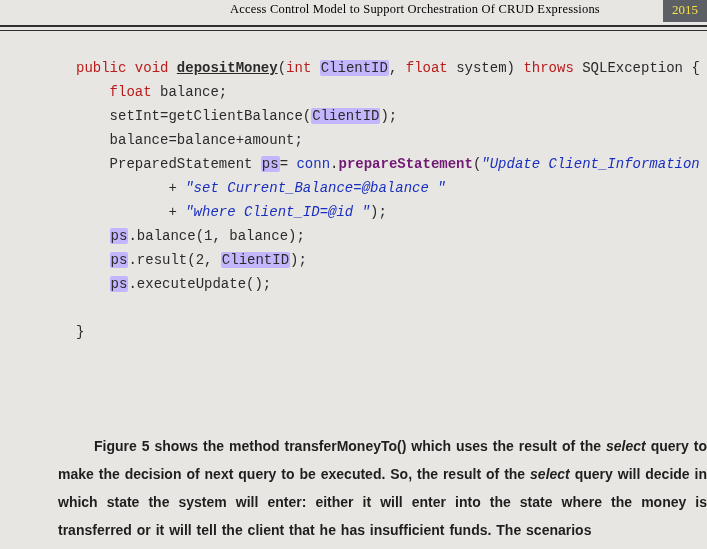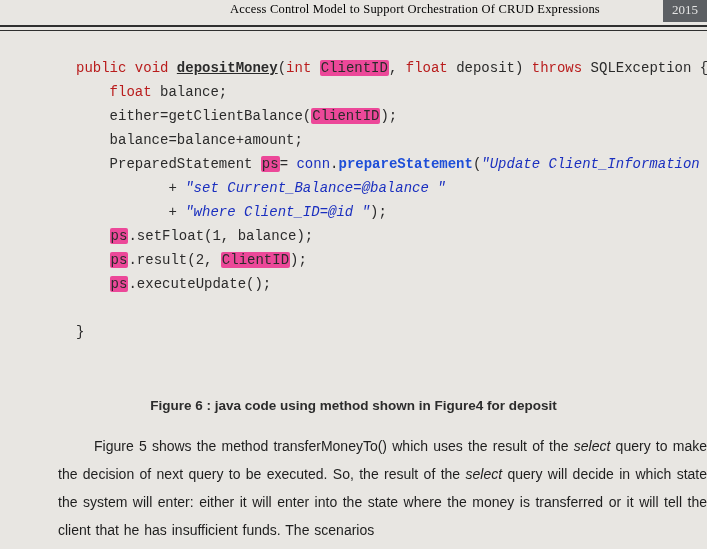--- a/index.html
+++ b/index.html
@@ -32,21 +32,21 @@
     font-size: 12.5px;
     letter-spacing: 0.2px;
     color: #000;
     white-space: nowrap;
   }
   .page-num-box {
     position: absolute;
     top: 0;
     right: 0;
     background: #5c5f63;
-    color: #e5e5e5;
+    color: #fde047;
     font-family: Georgia, "Times New Roman", serif;
     font-size: 13px;
     padding: 2px 9px 4px 9px;
   }
   .hr1 {
     position: absolute;
     top: 25px;
     left: 0;
     right: 0;
     height: 0;
@@ -66,23 +66,23 @@
     top: 56px;
     left: 76px;
     right: 0;
     font-family: "Courier New", Courier, monospace;
     font-size: 14px;
     line-height: 24px;
     color: #2b2b2b;
     white-space: pre;
   }
   .kw   { color: #b91c1c; }
-  .hlbg { background: #ec4899; border-radius: 2px; padding: 0 1px; }
+  .hlbg { background: #c4b5fd; border-radius: 2px; padding: 0 1px; }
   .fn   { font-weight: bold; text-decoration: underline; }
-  .mth  { font-weight: bold; color: #1d4ed8; }
+  .mth  { font-weight: bold; color: #701a75; }
   .str  { color: #1a2fbf; font-style: italic; }
   .strn { color: #1a2fbf; font-style: normal; }
 
   .fig-caption {
     position: absolute;
     top: 398px;
     left: 0;
     right: 0;
     text-align: center;
     font-family: Arial, Helvetica, sans-serif;
@@ -95,48 +95,48 @@
     top: 432px;
     left: 58px;
     right: 0;
     font-family: Arial, Helvetica, sans-serif;
     font-size: 14px;
     line-height: 28px;
     text-align: justify;
     text-indent: 36px;
     color: #1e1e1e;
     word-spacing: 1px;
+    font-weight: bold;
   }
   .body-text .it { font-style: italic; }
 </style>
 </head>
 <body>
 
 <div class="page">
 
   <div class="rt-wrap">
     <span class="running-title">Access Control Model to Support Orchestration Of CRUD Expressions</span>
   </div>
   <div class="page-num-box">
     <span>2015</span>
   </div>
 
   <div class="hr1"></div>
   <div class="hr2"></div>
 
-  <div class="code-block"><span class="kw">public</span><span> </span><span class="kw">void</span><span> </span><span class="fn">depositMoney</span><span>(</span><span class="kw">int</span><span> </span><span class="hlbg">ClientID</span><span>, </span><span class="kw">float</span><span> deposit) </span><span class="kw">throws</span><span> SQLException {</span>
+  <div class="code-block"><span class="kw">public</span><span> </span><span class="kw">void</span><span> </span><span class="fn">depositMoney</span><span>(</span><span class="kw">int</span><span> </span><span class="hlbg">ClientID</span><span>, </span><span class="kw">float</span><span> system) </span><span class="kw">throws</span><span> SQLException {</span>
 <span>    </span><span class="kw">float</span><span> balance;</span>
-<span>    either=getClientBalance(</span><span class="hlbg">ClientID</span><span>);</span>
+<span>    setInt=getClientBalance(</span><span class="hlbg">ClientID</span><span>);</span>
 <span>    balance=balance+amount;</span>
 <span>    PreparedStatement </span><span class="hlbg">ps</span><span>= </span><span class="strn">conn</span><span>.</span><span class="mth">prepareStatement</span><span>(</span><span class="str">"Update Client_Information "</span>
 <span>           + </span><span class="str">"set Current_Balance=@balance "</span>
 <span>           + </span><span class="str">"where Client_ID=@id "</span><span>);</span>
-<span>    </span><span class="hlbg">ps</span><span>.setFloat(1, balance);</span>
+<span>    </span><span class="hlbg">ps</span><span>.balance(1, balance);</span>
 <span>    </span><span class="hlbg">ps</span><span>.result(2, </span><span class="hlbg">ClientID</span><span>);</span>
 <span>    </span><span class="hlbg">ps</span><span>.executeUpdate();</span>
 <span></span>
 <span>}</span></div>
 
-  <div class="fig-caption">Figure 6 : java code using method shown in Figure4 for deposit</div>
 
   <div class="body-text"><span>Figure 5 shows the method transferMoneyTo() which uses the result of the </span><span class="it">select</span><span> query to make the decision of next query to be executed. So, the result of the </span><span class="it">select</span><span> query will decide in which state the system will enter: either it will enter into the state where the money is transferred or it will tell the client that he has insufficient funds. The scenarios</span></div>
 
 </div>
 
 </body></html>

